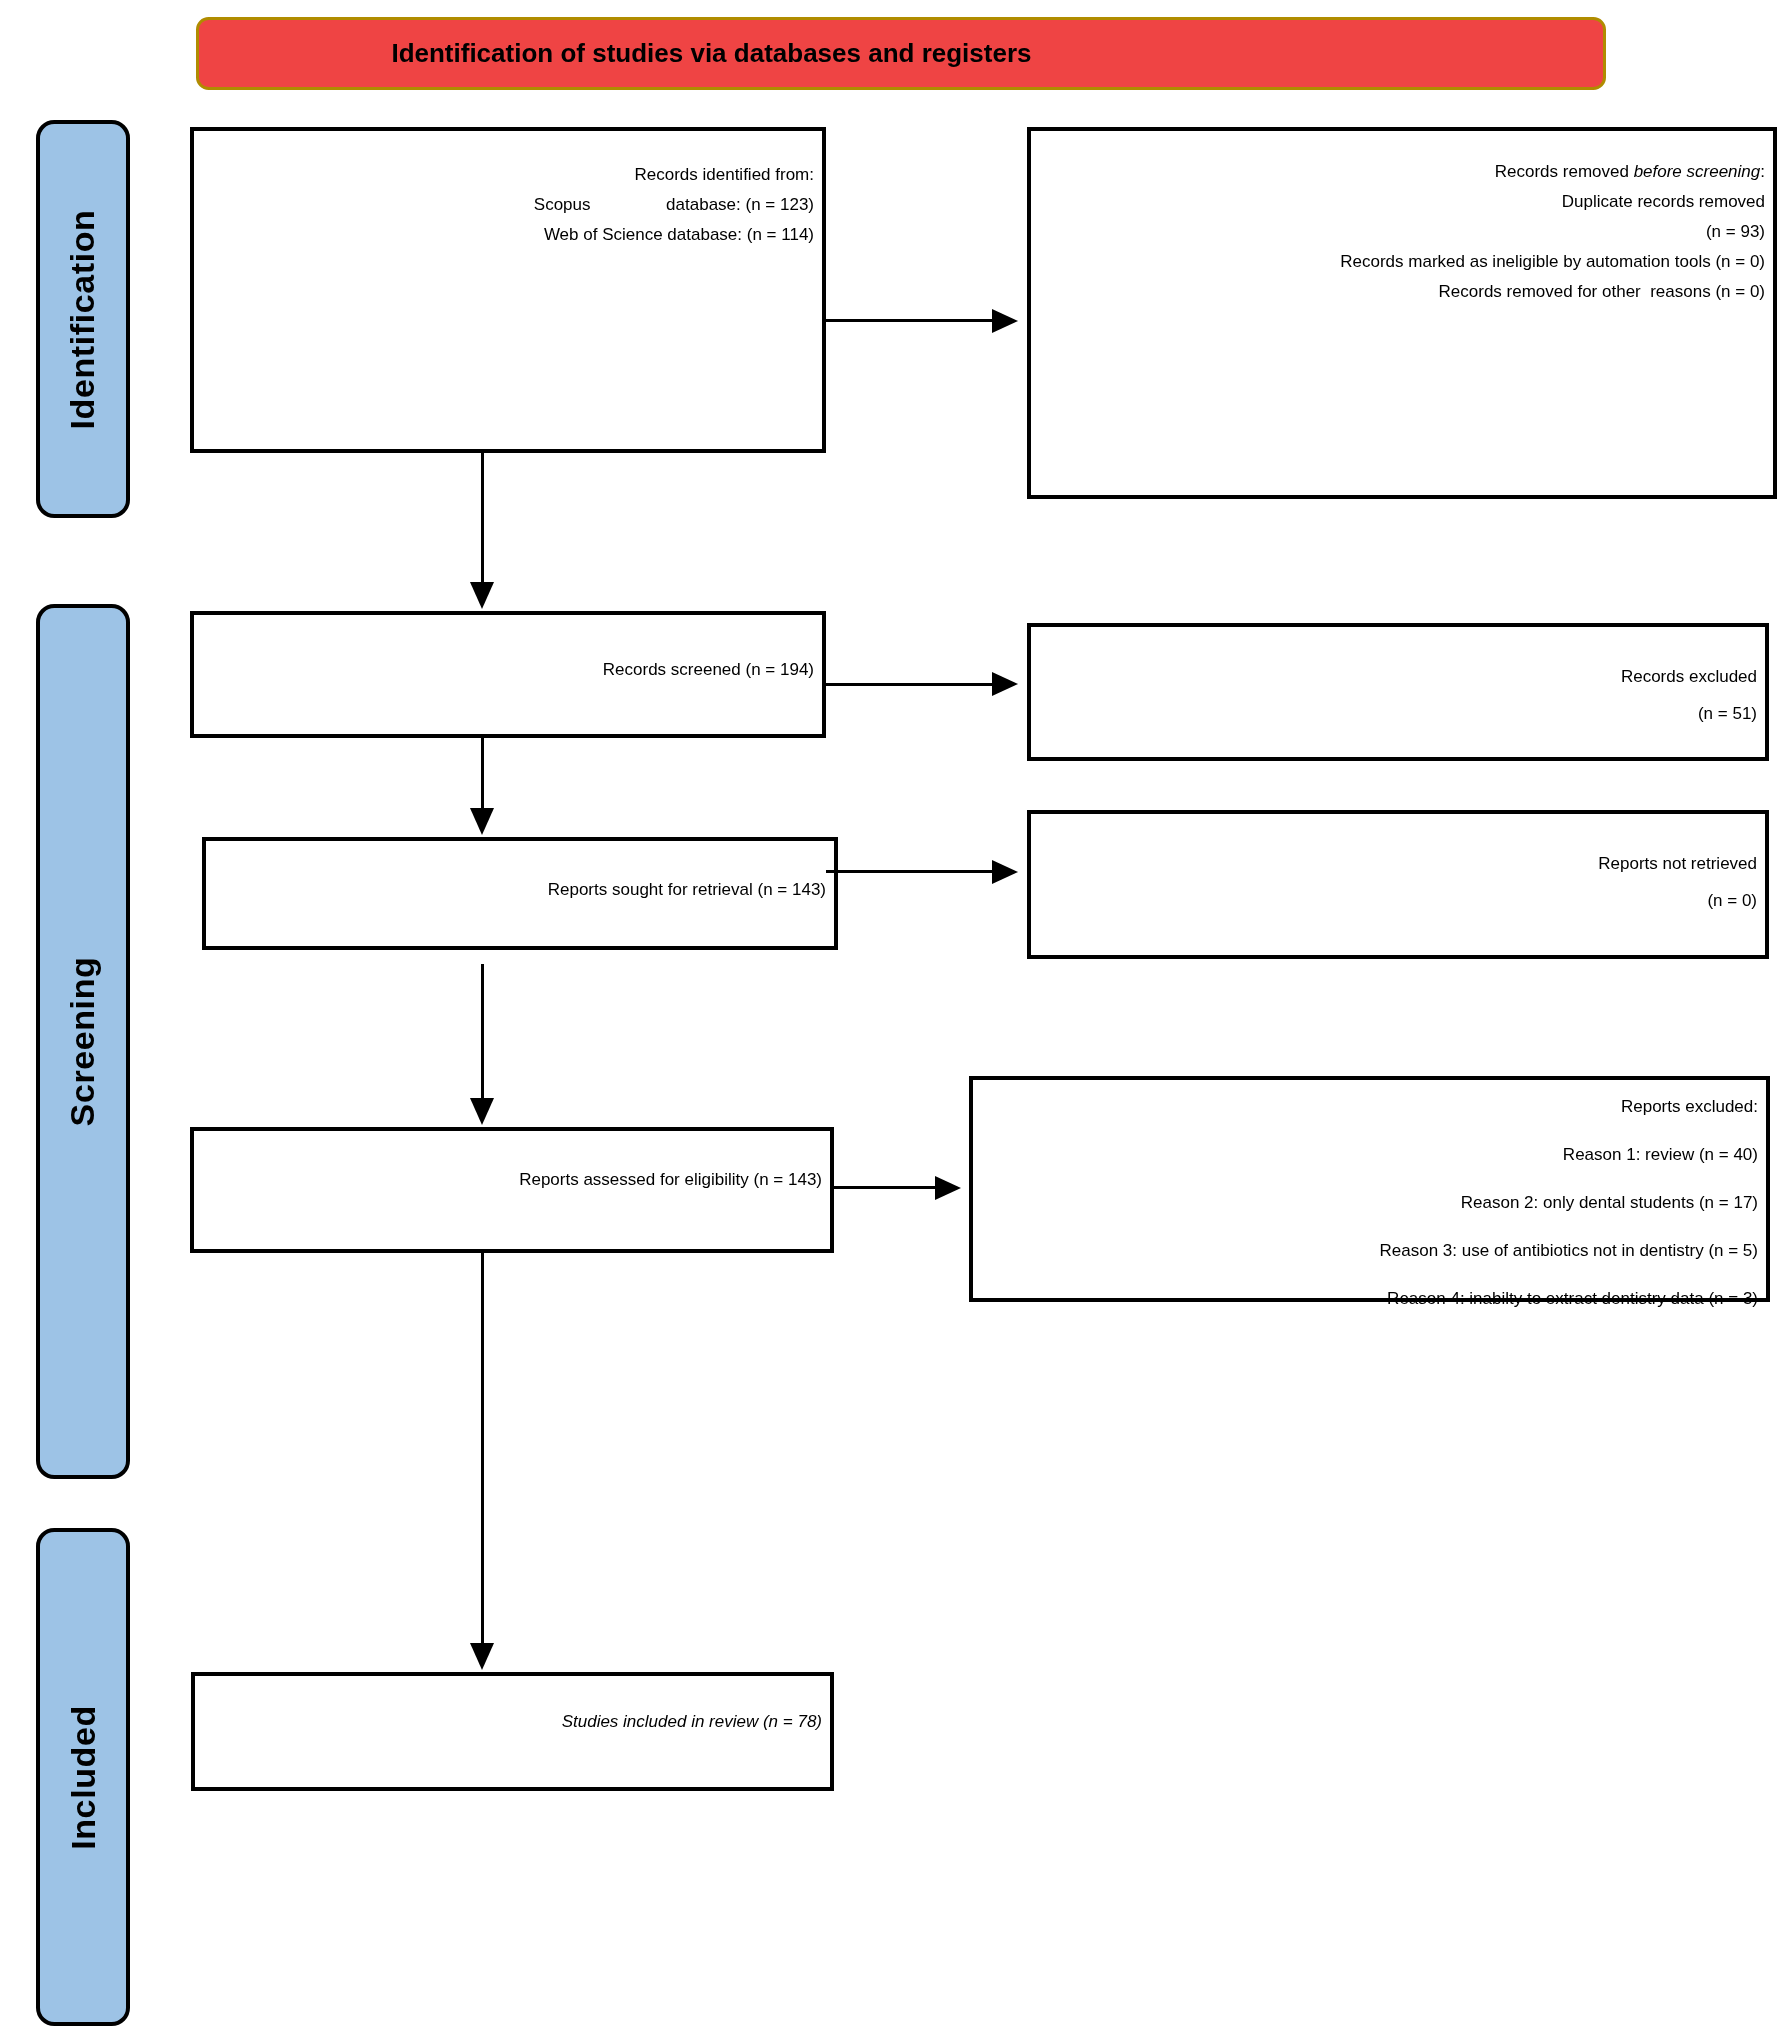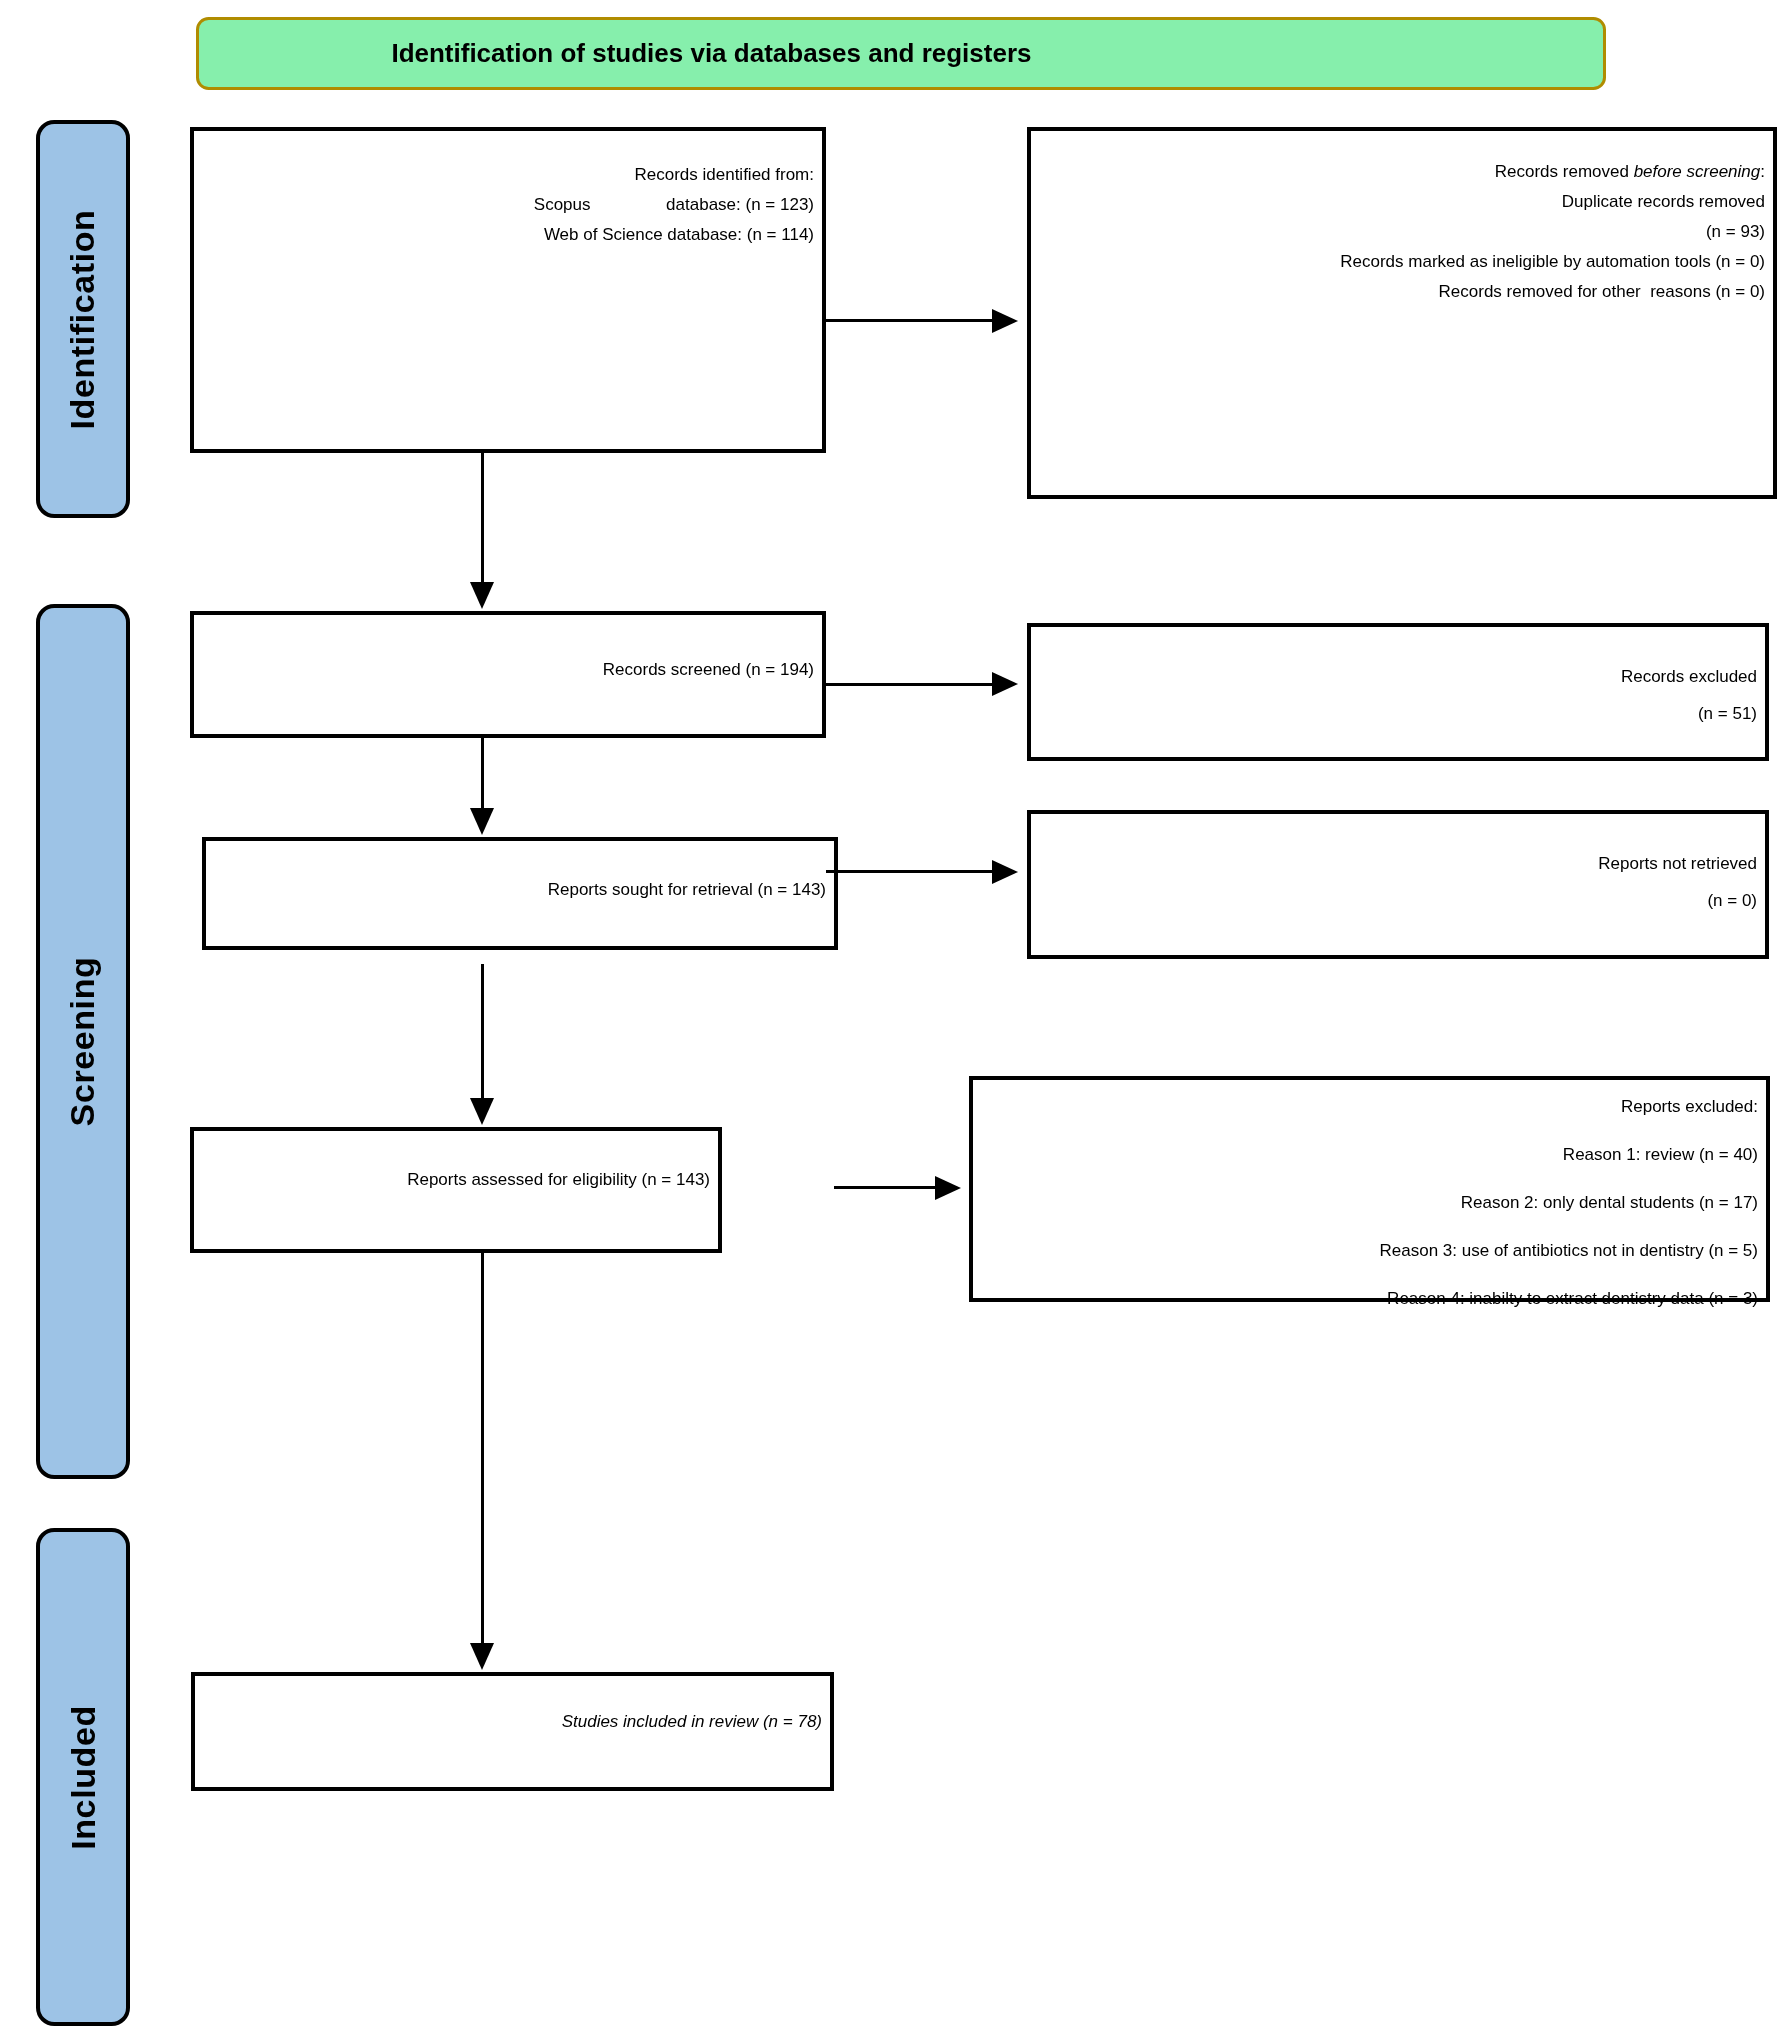--- a/index.html
+++ b/index.html
@@ -11,21 +11,21 @@
     overflow: hidden;
     font-family: "Liberation Sans", "DejaVu Sans", sans-serif;
     color: #000;
   }
   .abs { position: absolute; }
 
   
   .banner {
     left: 196px; top: 17px;
     width: 1410px; height: 73px;
-    background: #86efac;
+    background: #ef4444;
     border: 3.4px solid #B08C00;
     border-radius: 12.6px;
     box-sizing: border-box;
   }
   .banner-text {
     position: absolute;
     left: 0; top: 0;
     width: 73%; height: 66px;
     line-height: 66px;
     text-align: center;
@@ -71,21 +71,21 @@
   .wide-lines .line { line-height: 37px; }
   .indent { margin-left: 41px; }
   .reasons .line { line-height: 48px; }
 
   #box-records-identified   { left: 190px;  top: 127px;  width: 636px; height: 326px; }
   #box-records-removed      { left: 1027px; top: 127px;  width: 750px; height: 372px; }
   #box-records-screened     { left: 190px;  top: 611px; width: 636px; height: 127px; }
   #box-records-excluded     { left: 1027px; top: 623px; width: 742px; height: 138px; }
   #box-reports-sought       { left: 202px;  top: 837px; width: 636px; height: 113px; }
   #box-reports-not-retrieved{ left: 1027px; top: 810px; width: 742px; height: 149px; }
-  #box-reports-assessed     { left: 190px;  top: 1127px; width: 532px; height: 126px; }
+  #box-reports-assessed     { left: 190px;  top: 1127px; width: 644px; height: 126px; }
   #box-reports-excluded     { left: 969px; top: 1076px; width: 801px; height: 226px; }
   #box-studies-included     { left: 191px;  top: 1672px; width: 643px; height: 119px; }
 
   #box-records-identified .pad    { top: 29px; }
   #box-records-removed .pad       { top: 26px; left: 23px; }
   #box-records-screened .pad      { top: 40px; }
   #box-records-excluded .pad      { top: 31px; left: 23px; }
   #box-reports-sought .pad        { top: 34px; }
   #box-reports-not-retrieved .pad { top: 31px; left: 23px; }
   #box-reports-assessed .pad      { top: 34px; }

